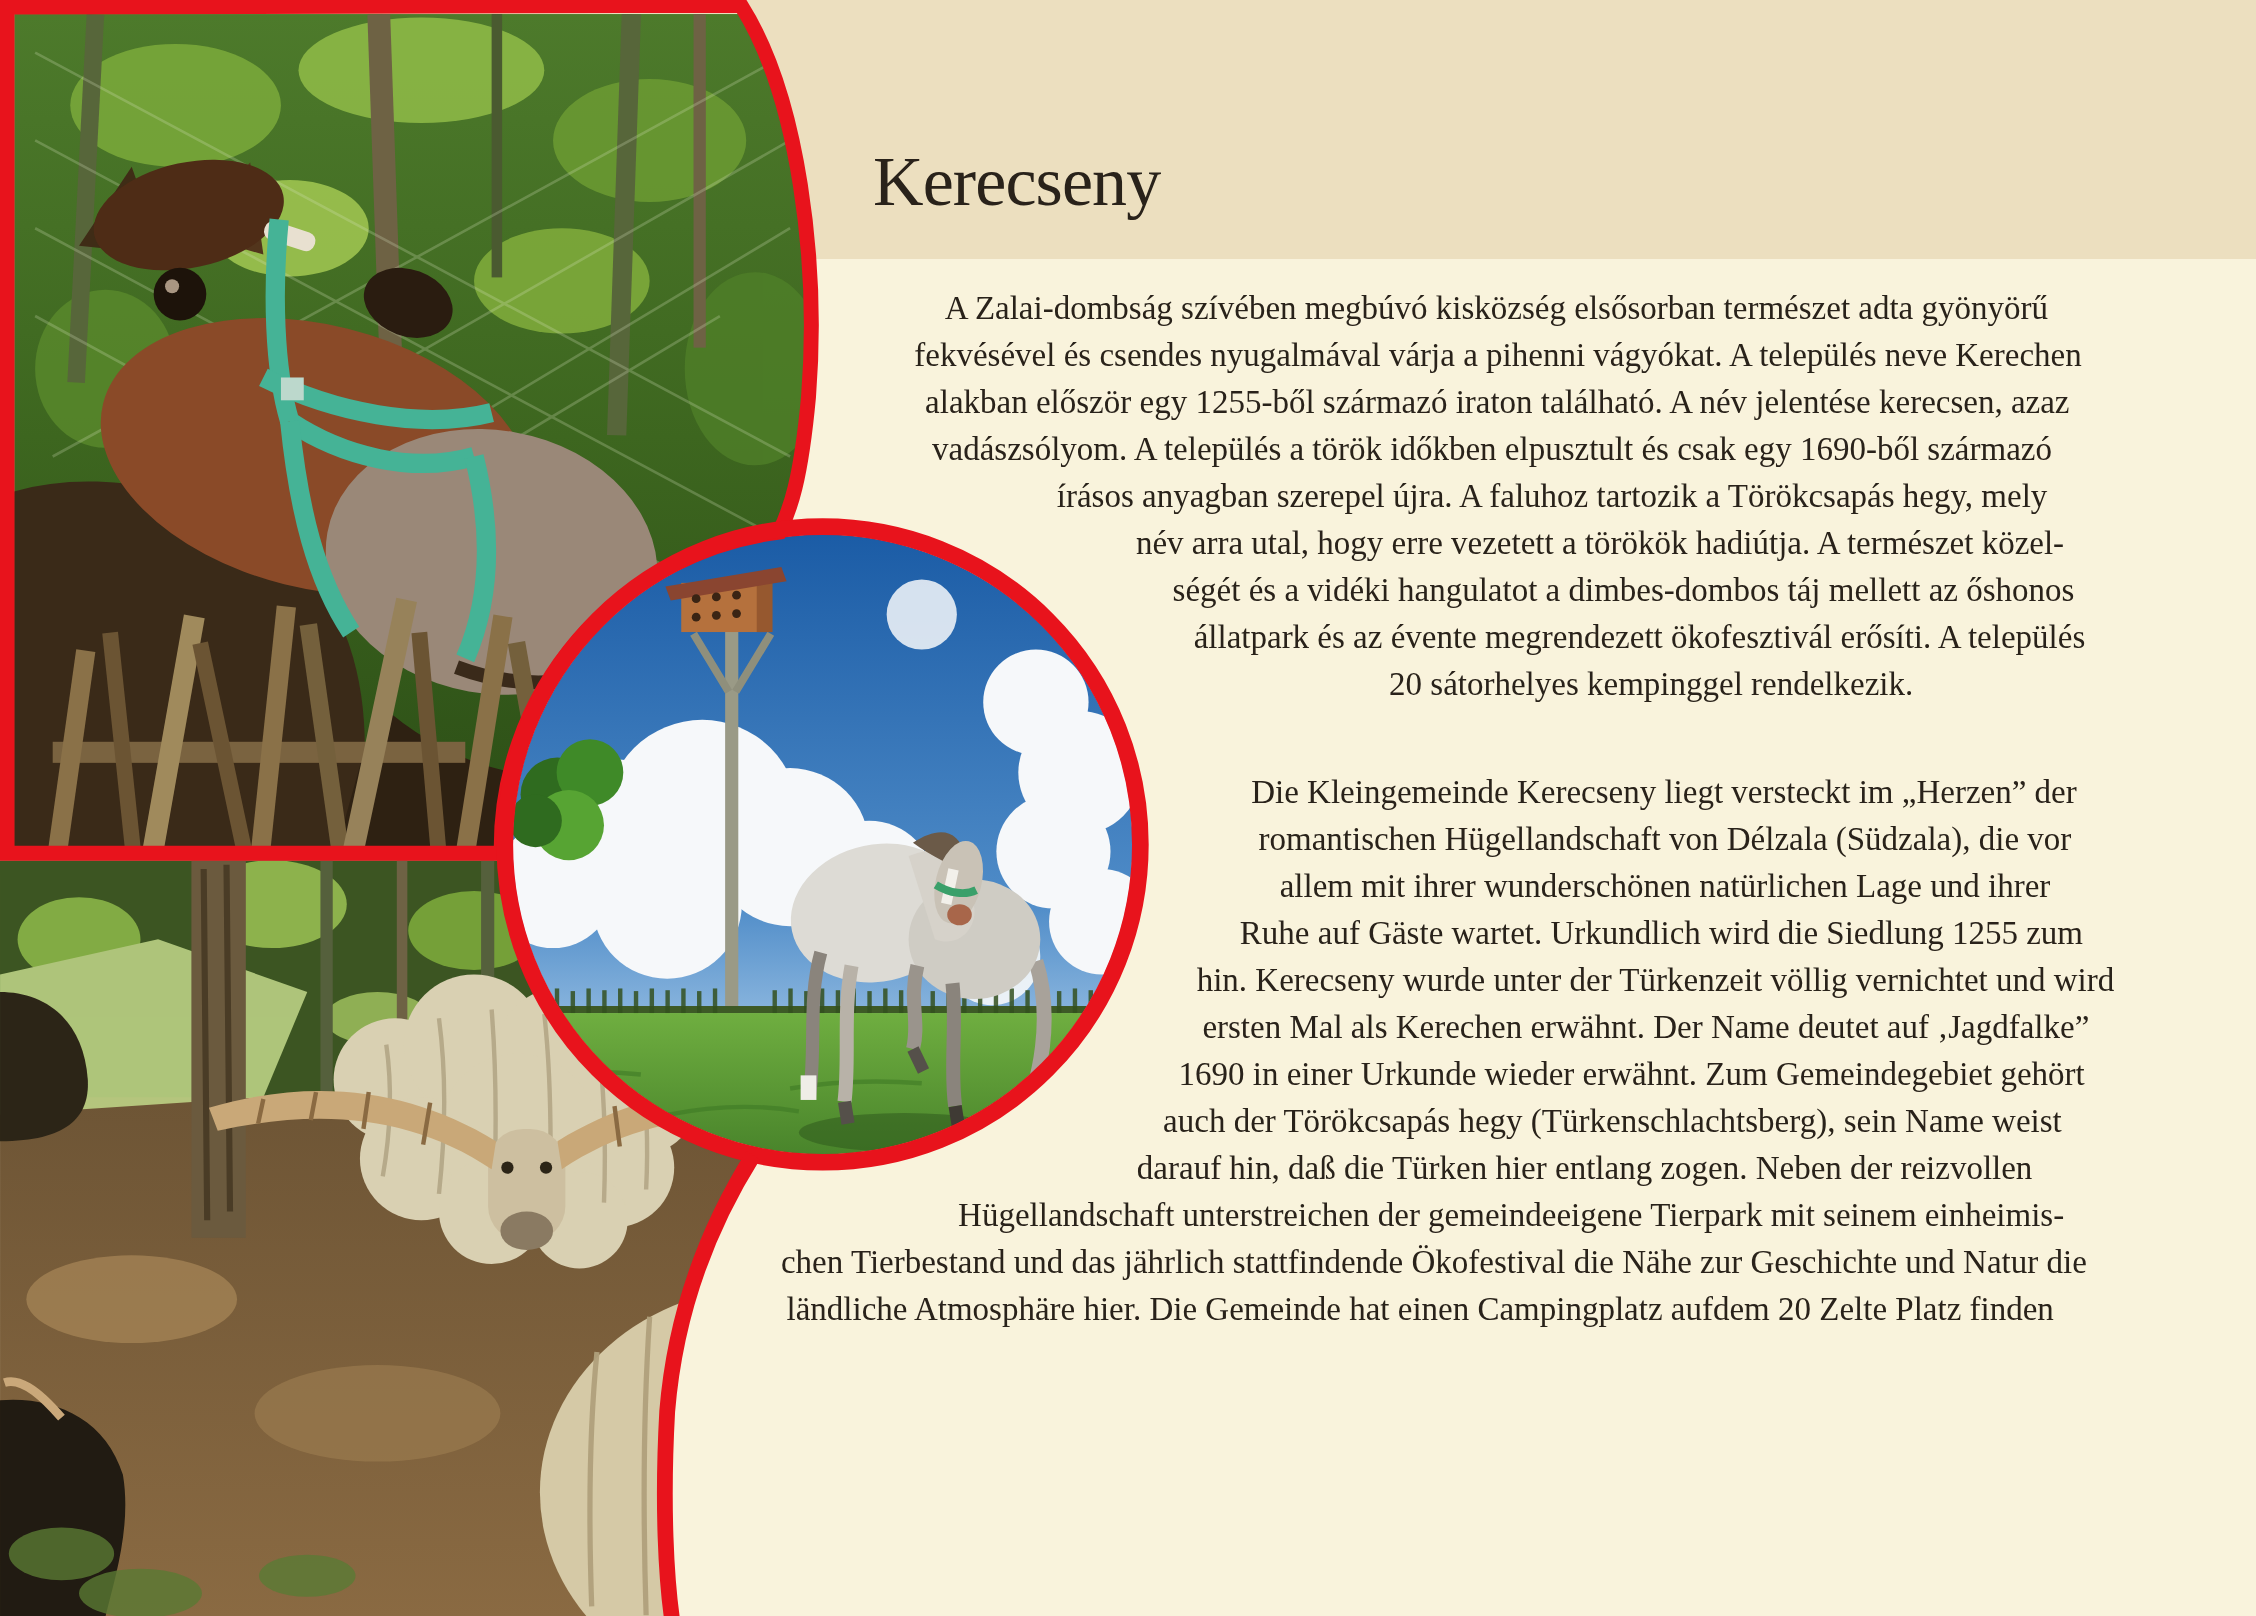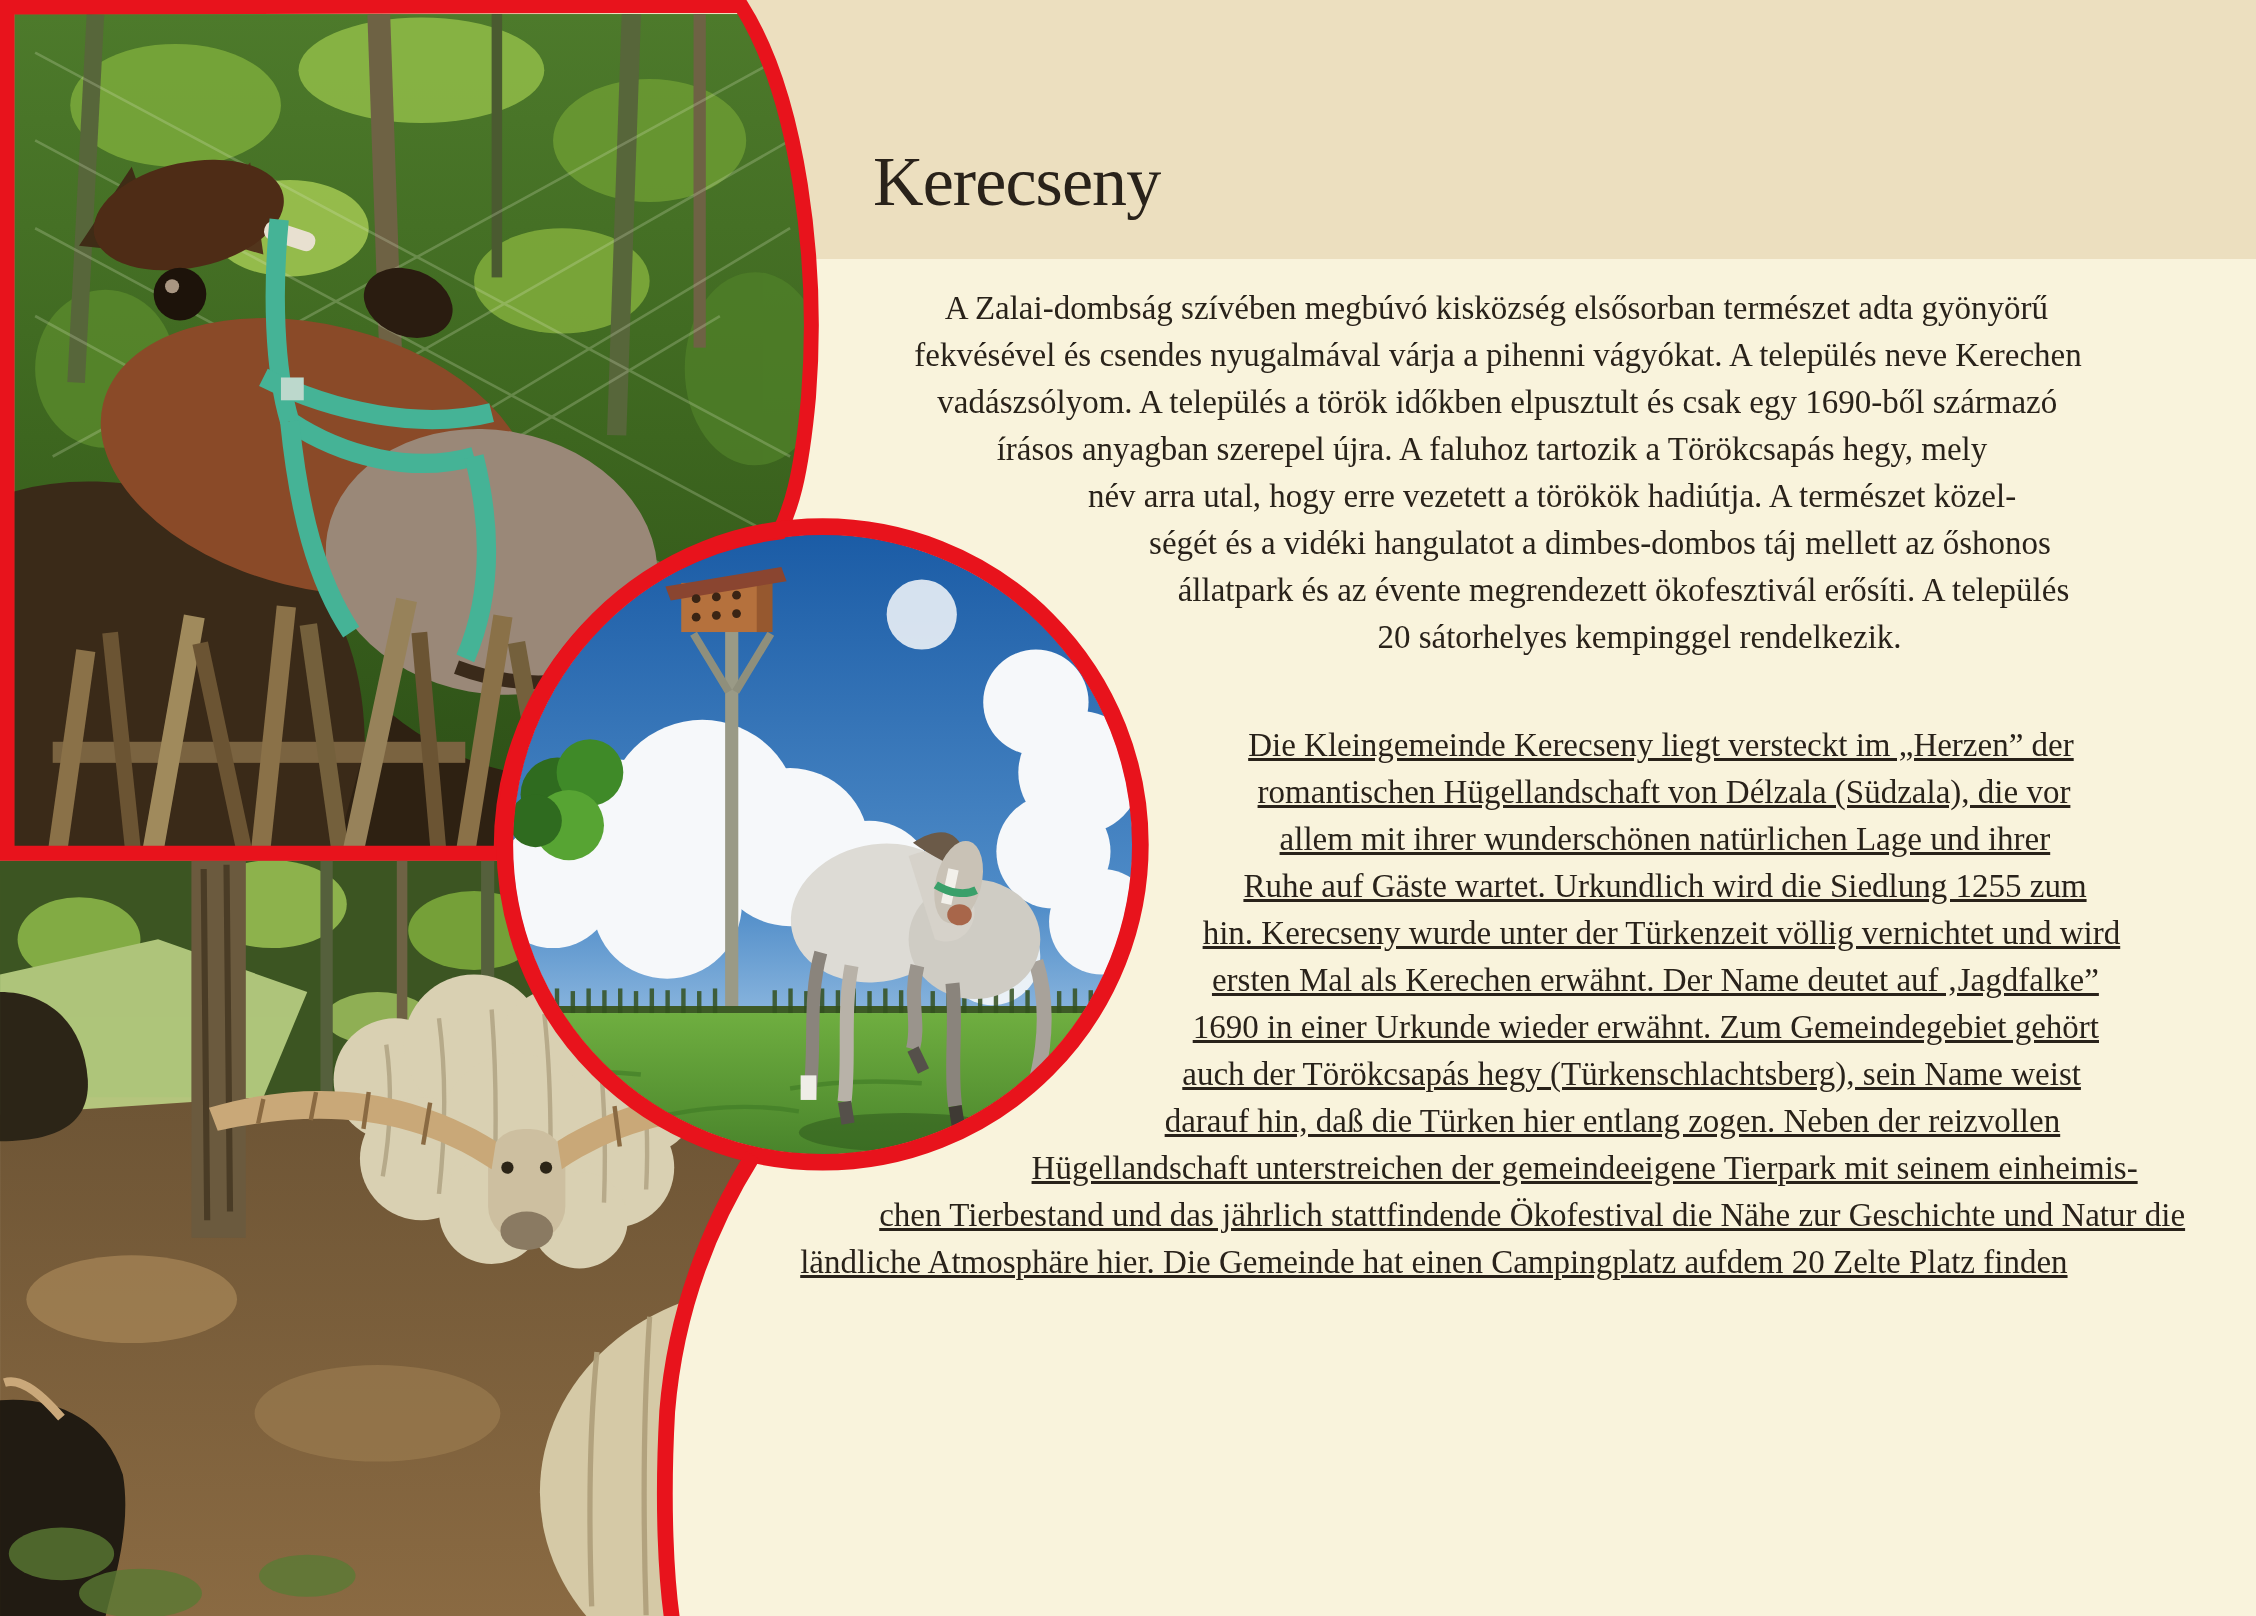--- a/index.html
+++ b/index.html
@@ -32,21 +32,21 @@
   .fA{
     width:1194px;height:614px;
     shape-outside:polygon(0px 0px,839px 0px,848px 53px,853px 114px,838px 180px,823px 226px,887px 248px,1001px 268px,1052px 303px,1105px 356px,1140px 408px,1165px 461px,1180px 514px,1186px 566px,1187px 614px,0px 614px);
   }
   .fB{
     clear:left;width:1194px;height:744px;
     shape-outside:polygon(0px 0px,1187px 0px,1176px 57px,1160px 110px,1132px 162px,1093px 215px,1034px 268px,966px 303px,825px 329px,729px 360px,698px 404px,692px 492px,693px 614px,702px 744px,0px 744px);
   }
   .para{margin:0;}
   .para-hu{margin-top:26px;}
-  .para-de{margin-top:61px;text-decoration:underline;}
+  .para-de{margin-top:61px;}
   .tline{text-align:center;white-space:nowrap;}
   .tline.last{text-align:center;}
 </style>
 </head>
 <body>
 
 <div class="band-top"></div>
 
 <svg id="art" width="2257" height="1617" viewBox="0 0 2571 1842" aria-hidden="true">
   <defs>
@@ -382,20 +382,21 @@
 </svg>
 
 <h1 class="page-title">Kerecseny</h1>
 
 <div class="textflow">
   <div class="float-shape fA"></div>
   <div class="float-shape fB"></div>
   <div class="para para-hu">
       <div class="tline">A Zalai-dombság szívében megbúvó kisközség elsősorban természet adta gyönyörű</div>
       <div class="tline">fekvésével és csendes nyugalmával várja a pihenni vágyókat. A település neve Kerechen</div>
+      <div class="tline">alakban először egy 1255-ből származó iraton található. A név jelentése kerecsen, azaz</div>
       <div class="tline">vadászsólyom. A település a török időkben elpusztult és csak egy 1690-ből származó</div>
       <div class="tline">írásos anyagban szerepel újra. A faluhoz tartozik a Törökcsapás hegy, mely</div>
       <div class="tline">név arra utal, hogy erre vezetett a törökök hadiútja. A természet közel-</div>
       <div class="tline">ségét és a vidéki hangulatot a dimbes-dombos táj mellett az őshonos</div>
       <div class="tline">állatpark és az évente megrendezett ökofesztivál erősíti. A település</div>
       <div class="tline last">20 sátorhelyes kempinggel rendelkezik.</div>
     </div>
   <div class="para para-de">
       <div class="tline">Die Kleingemeinde Kerecseny liegt versteckt im „Herzen” der</div>
       <div class="tline">romantischen Hügellandschaft von Délzala (Südzala), die vor</div>

